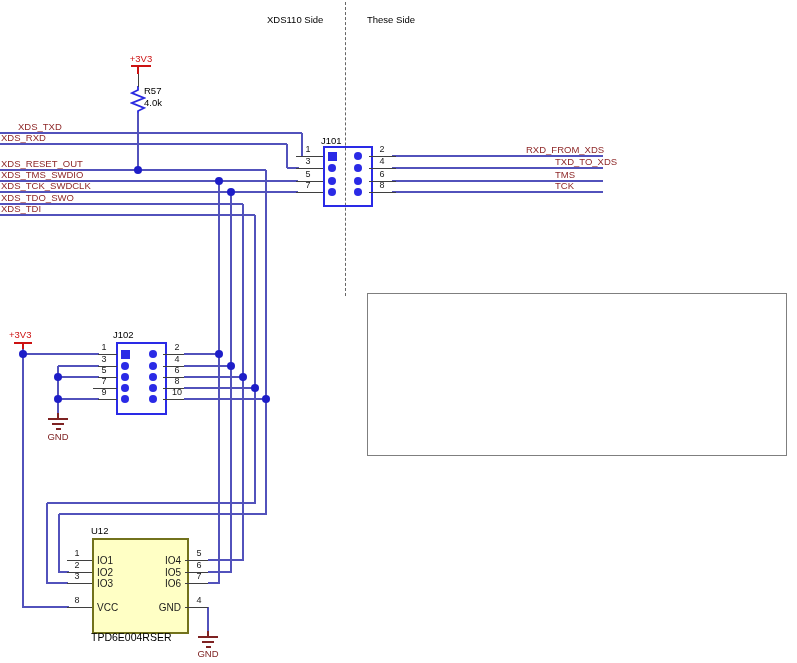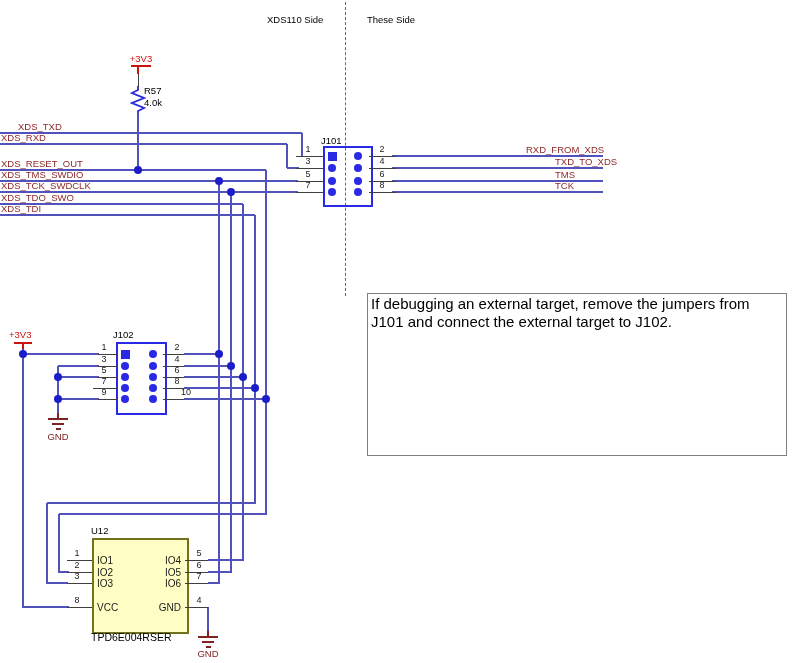--- a/index.html
+++ b/index.html
@@ -71,21 +71,21 @@
   <div class="cbox" style="left:116px;top:342px;width:47px;height:69px"></div>
   <div class="num" style="left:98px;top:342px;width:12px">1</div>
   <div class="num" style="left:98px;top:354px;width:12px">3</div>
   <div class="num" style="left:98px;top:365px;width:12px">5</div>
   <div class="num" style="left:98px;top:376px;width:12px">7</div>
   <div class="num" style="left:98px;top:387px;width:12px">9</div>
   <div class="num" style="left:171px;top:342px;width:12px">2</div>
   <div class="num" style="left:171px;top:354px;width:12px">4</div>
   <div class="num" style="left:171px;top:365px;width:12px">6</div>
   <div class="num" style="left:171px;top:376px;width:12px">8</div>
-  <div class="num" style="left:178px;top:387px;width:16px">10</div>
+  <div class="num" style="left:169px;top:387px;width:16px">10</div>
 
   <div class="lbl pw" style="left:9px;top:330px">+3V3</div>
   <div class="lbl gnd" style="left:44px;top:432px;width:28px;text-align:center">GND</div>
 
   <div class="lbl" style="left:91px;top:526px">U12</div>
   <div class="icbox" style="left:92px;top:538px;width:93px;height:92px"></div>
   <div class="part" style="left:91px;top:631px">TPD6E004RSER</div>
   <div class="num" style="left:70px;top:548px;width:14px">1</div>
   <div class="num" style="left:70px;top:560px;width:14px">2</div>
   <div class="num" style="left:70px;top:571px;width:14px">3</div>
@@ -98,22 +98,20 @@
   <div class="pname" style="left:97px;top:567px">IO2</div>
   <div class="pname" style="left:97px;top:578px">IO3</div>
   <div class="pname" style="left:97px;top:602px">VCC</div>
   <div class="pname" style="left:141px;top:555px;width:40px;text-align:right">IO4</div>
   <div class="pname" style="left:141px;top:567px;width:40px;text-align:right">IO5</div>
   <div class="pname" style="left:141px;top:578px;width:40px;text-align:right">IO6</div>
   <div class="pname" style="left:141px;top:602px;width:40px;text-align:right">GND</div>
   <div class="lbl gnd" style="left:194px;top:649px;width:28px;text-align:center">GND</div>
 
   <div class="note">
-    <p>If debugging an external target, remove the jumpers from
-J101 and connect the external target to J102.</p>
   </div>
 
 <div class="wire" style="left: 0px; top: 132px; width: 302px; height: 2px;"></div>
     <div class="wire" style="left: 301px; top: 133px; width: 2px; height: 23px;"></div>
     <div class="wire" style="left: 0px; top: 143px; width: 287px; height: 2px;"></div>
     <div class="wire" style="left: 286px; top: 144px; width: 2px; height: 24px;"></div>
     <div class="wire" style="left: 287px; top: 167px; width: 12px; height: 2px;"></div>
     <div class="wire" style="left: 0px; top: 169px; width: 266px; height: 2px;"></div>
     <div class="wire" style="left: 265px; top: 170px; width: 2px; height: 345px;"></div>
     <div class="wire" style="left: 0px; top: 180px; width: 298px; height: 2px;"></div>

